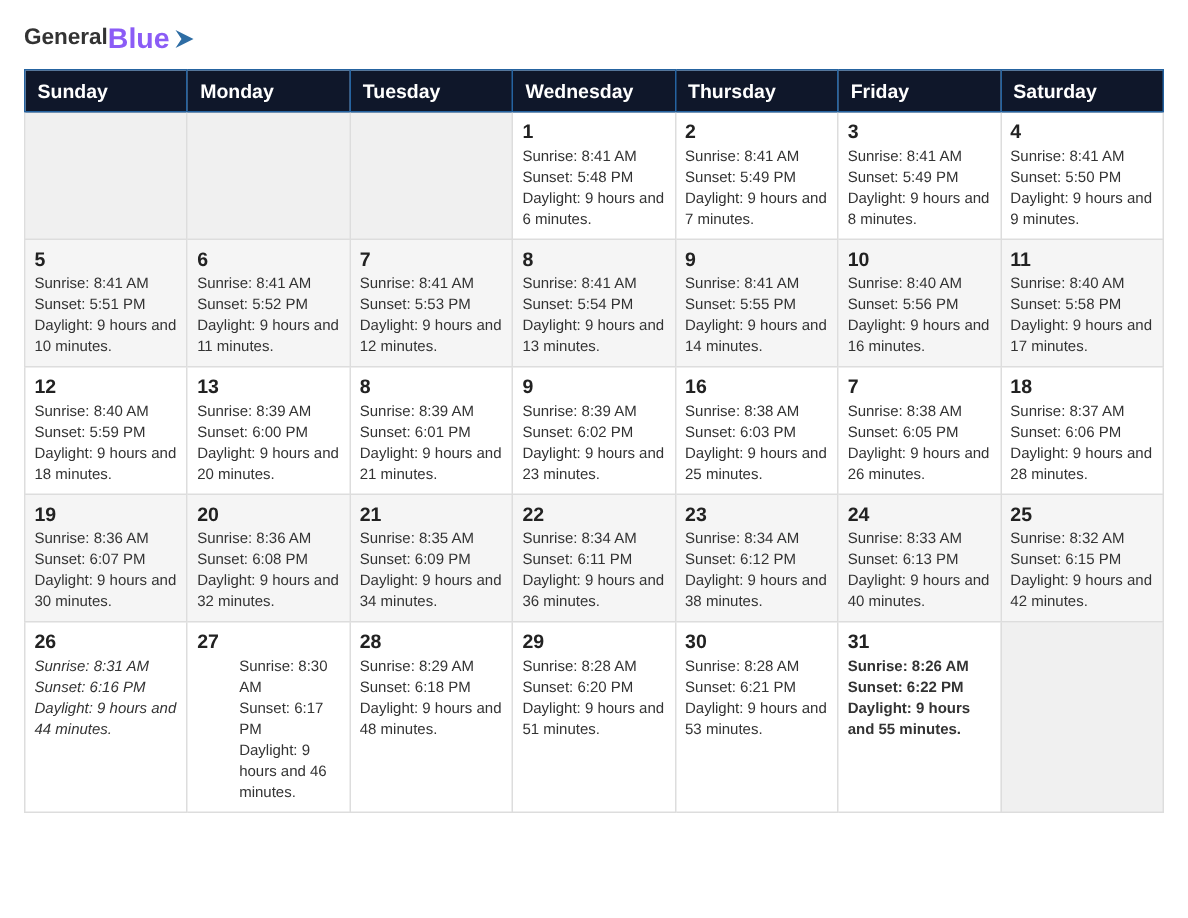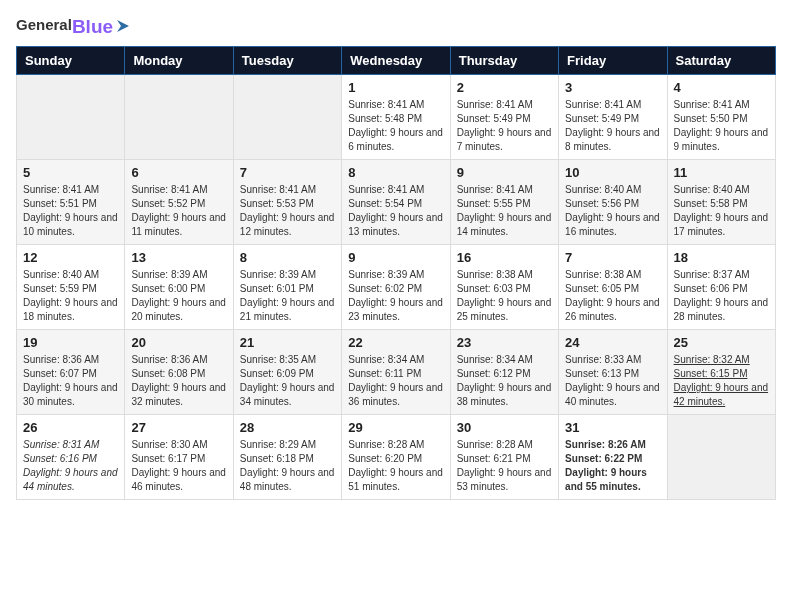--- a/index.html
+++ b/index.html
@@ -248,35 +248,35 @@
 Daylight: 9 hours and 38 minutes.</div>
         </td>
         <td>
           <div class="day-number">24</div>
           <div class="day-info" style="white-space: pre-line;">Sunrise: 8:33 AM
 Sunset: 6:13 PM
 Daylight: 9 hours and 40 minutes.</div>
         </td>
         <td>
           <div class="day-number">25</div>
-          <div class="day-info" style="white-space: pre-line; text-decoration: underline;">Sunrise: 8:32 AM
+          <div class="day-info" style="white-space: pre-line;">Sunrise: 8:32 AM
 Sunset: 6:15 PM
 Daylight: 9 hours and 42 minutes.</div>
         </td>
       </tr>
       <tr>
         <td>
           <div class="day-number">26</div>
           <div class="day-info" style="white-space: pre-line; font-style: italic;">Sunrise: 8:31 AM
 Sunset: 6:16 PM
 Daylight: 9 hours and 44 minutes.</div>
         </td>
         <td>
           <div class="day-number">27</div>
-          <div class="day-info" style="white-space: pre-line;">Sunrise: 8:30 AM
+          <div class="day-info" style="white-space: pre-line; margin-left: 28px;">Sunrise: 8:30 AM
 Sunset: 6:17 PM
 Daylight: 9 hours and 46 minutes.</div>
         </td>
         <td>
           <div class="day-number">28</div>
           <div class="day-info" style="white-space: pre-line;">Sunrise: 8:29 AM
 Sunset: 6:18 PM
 Daylight: 9 hours and 48 minutes.</div>
         </td>
         <td>

